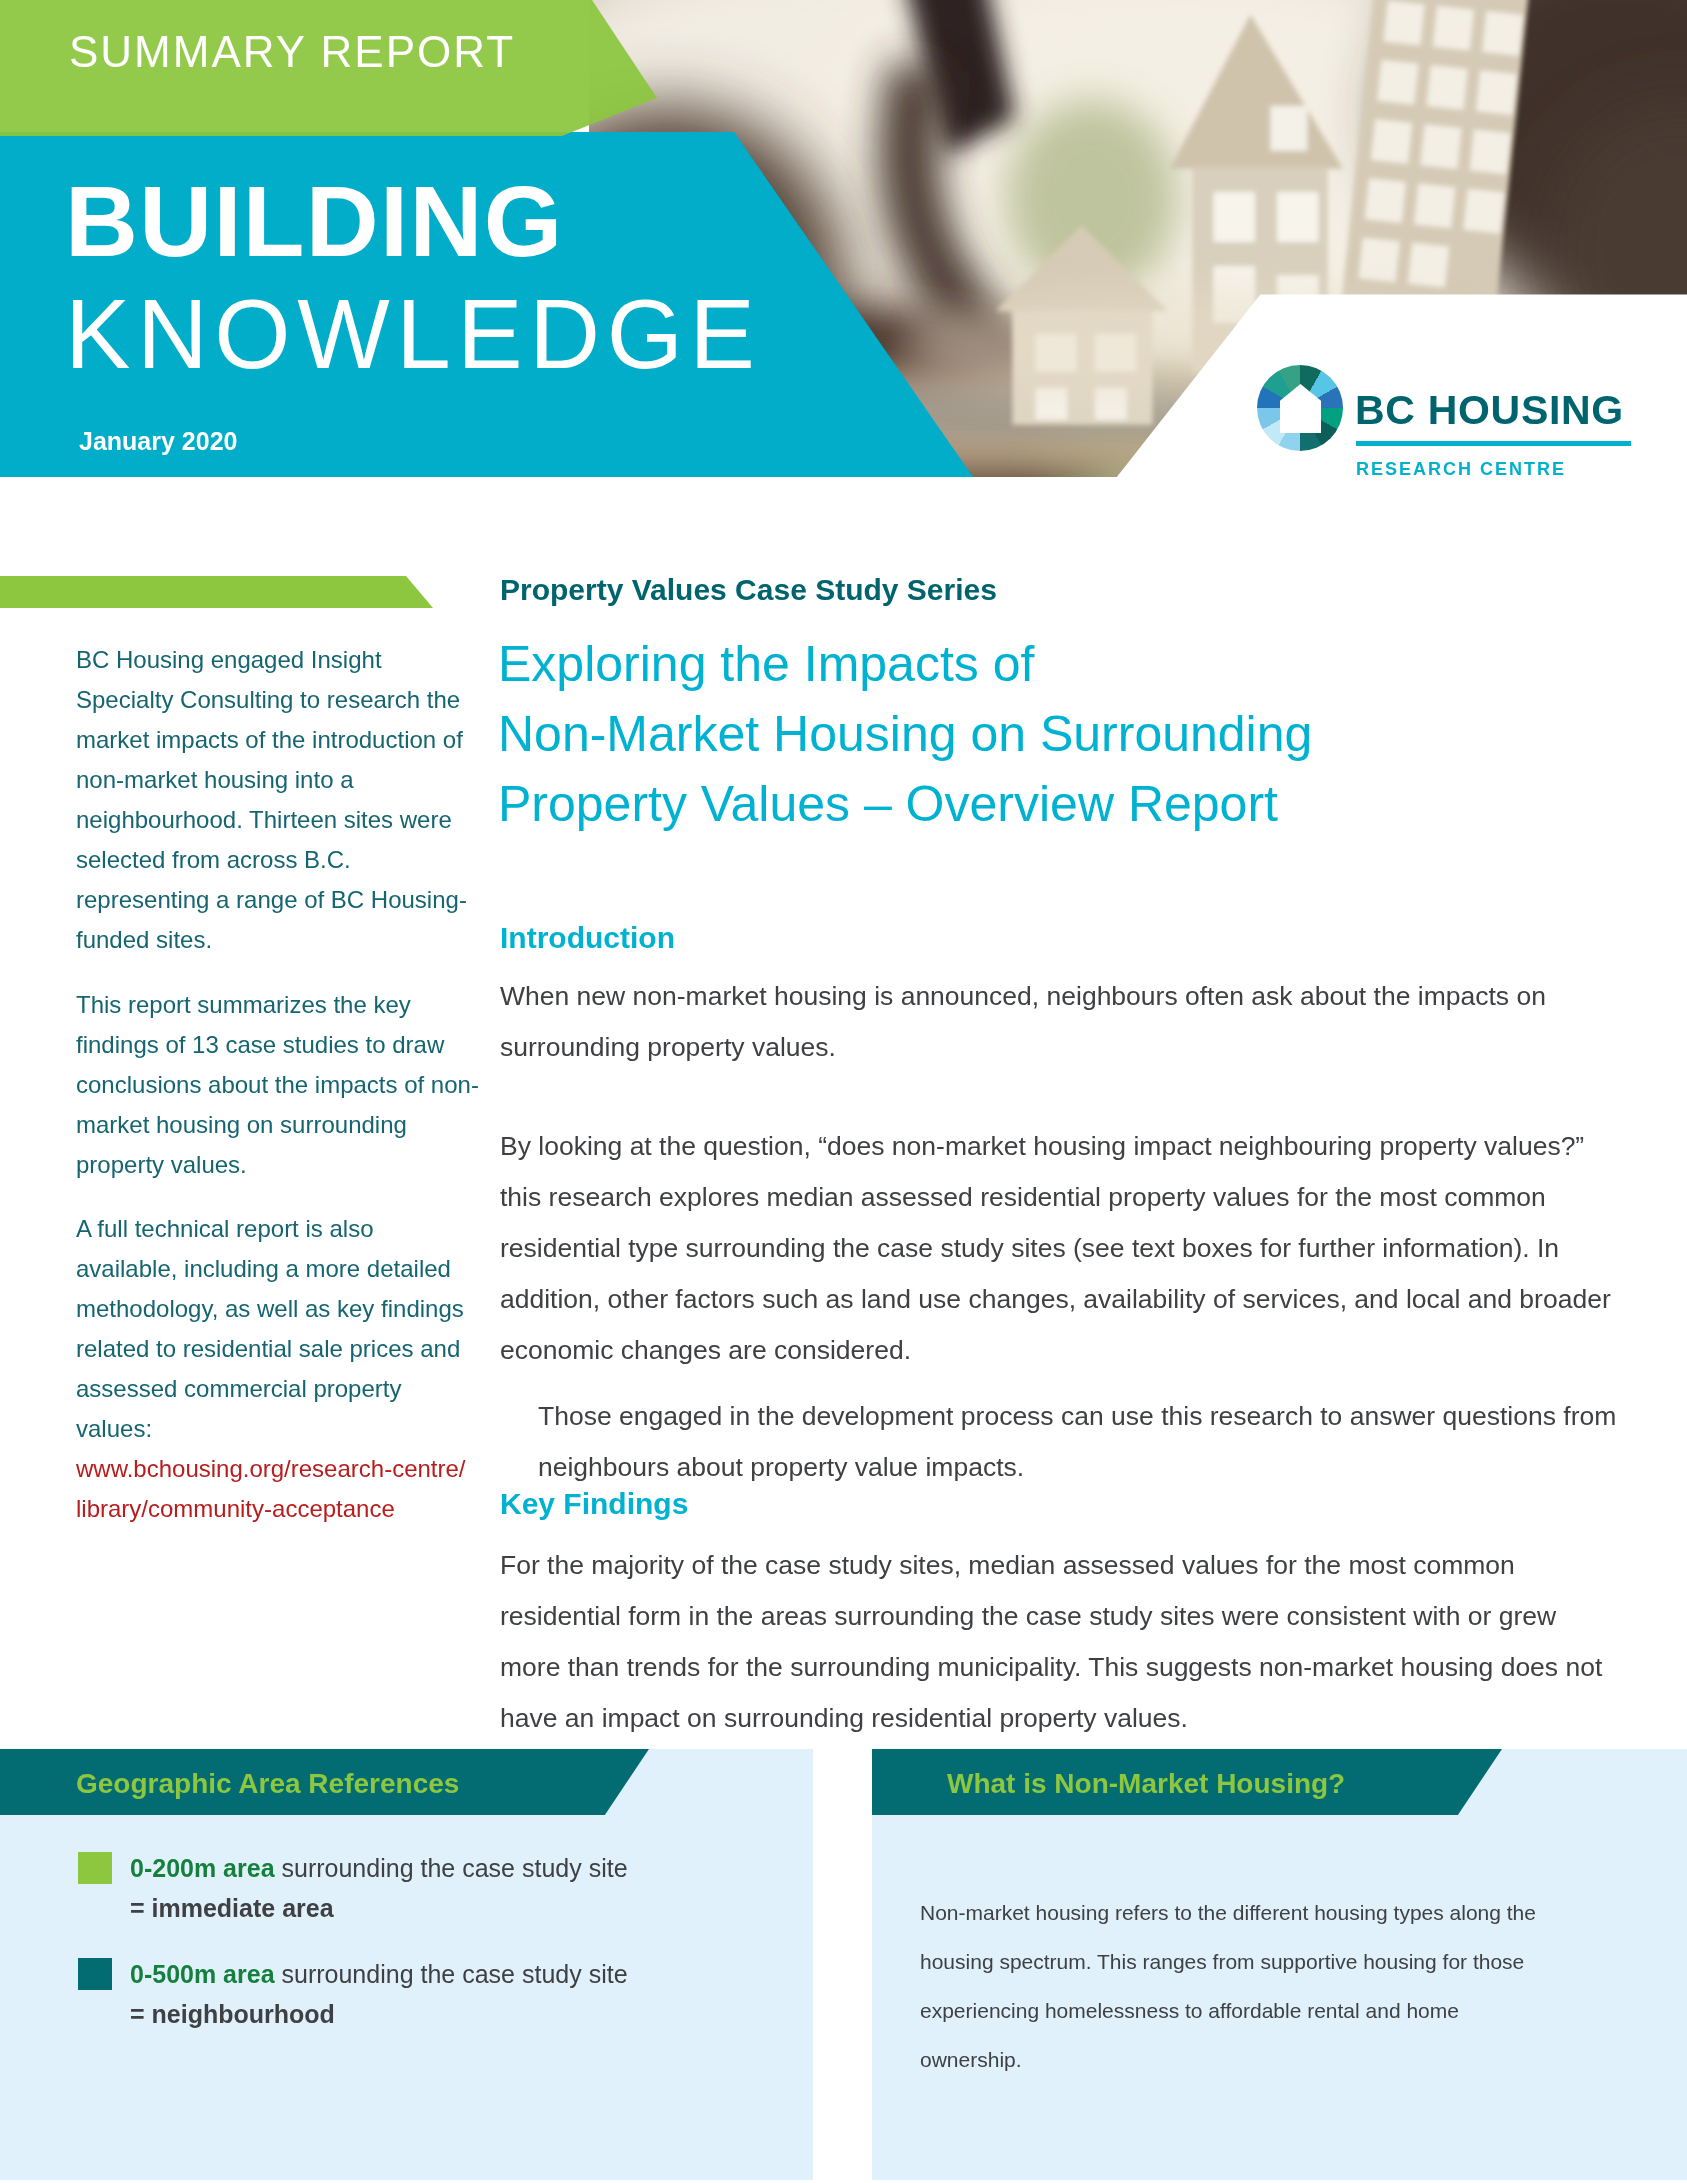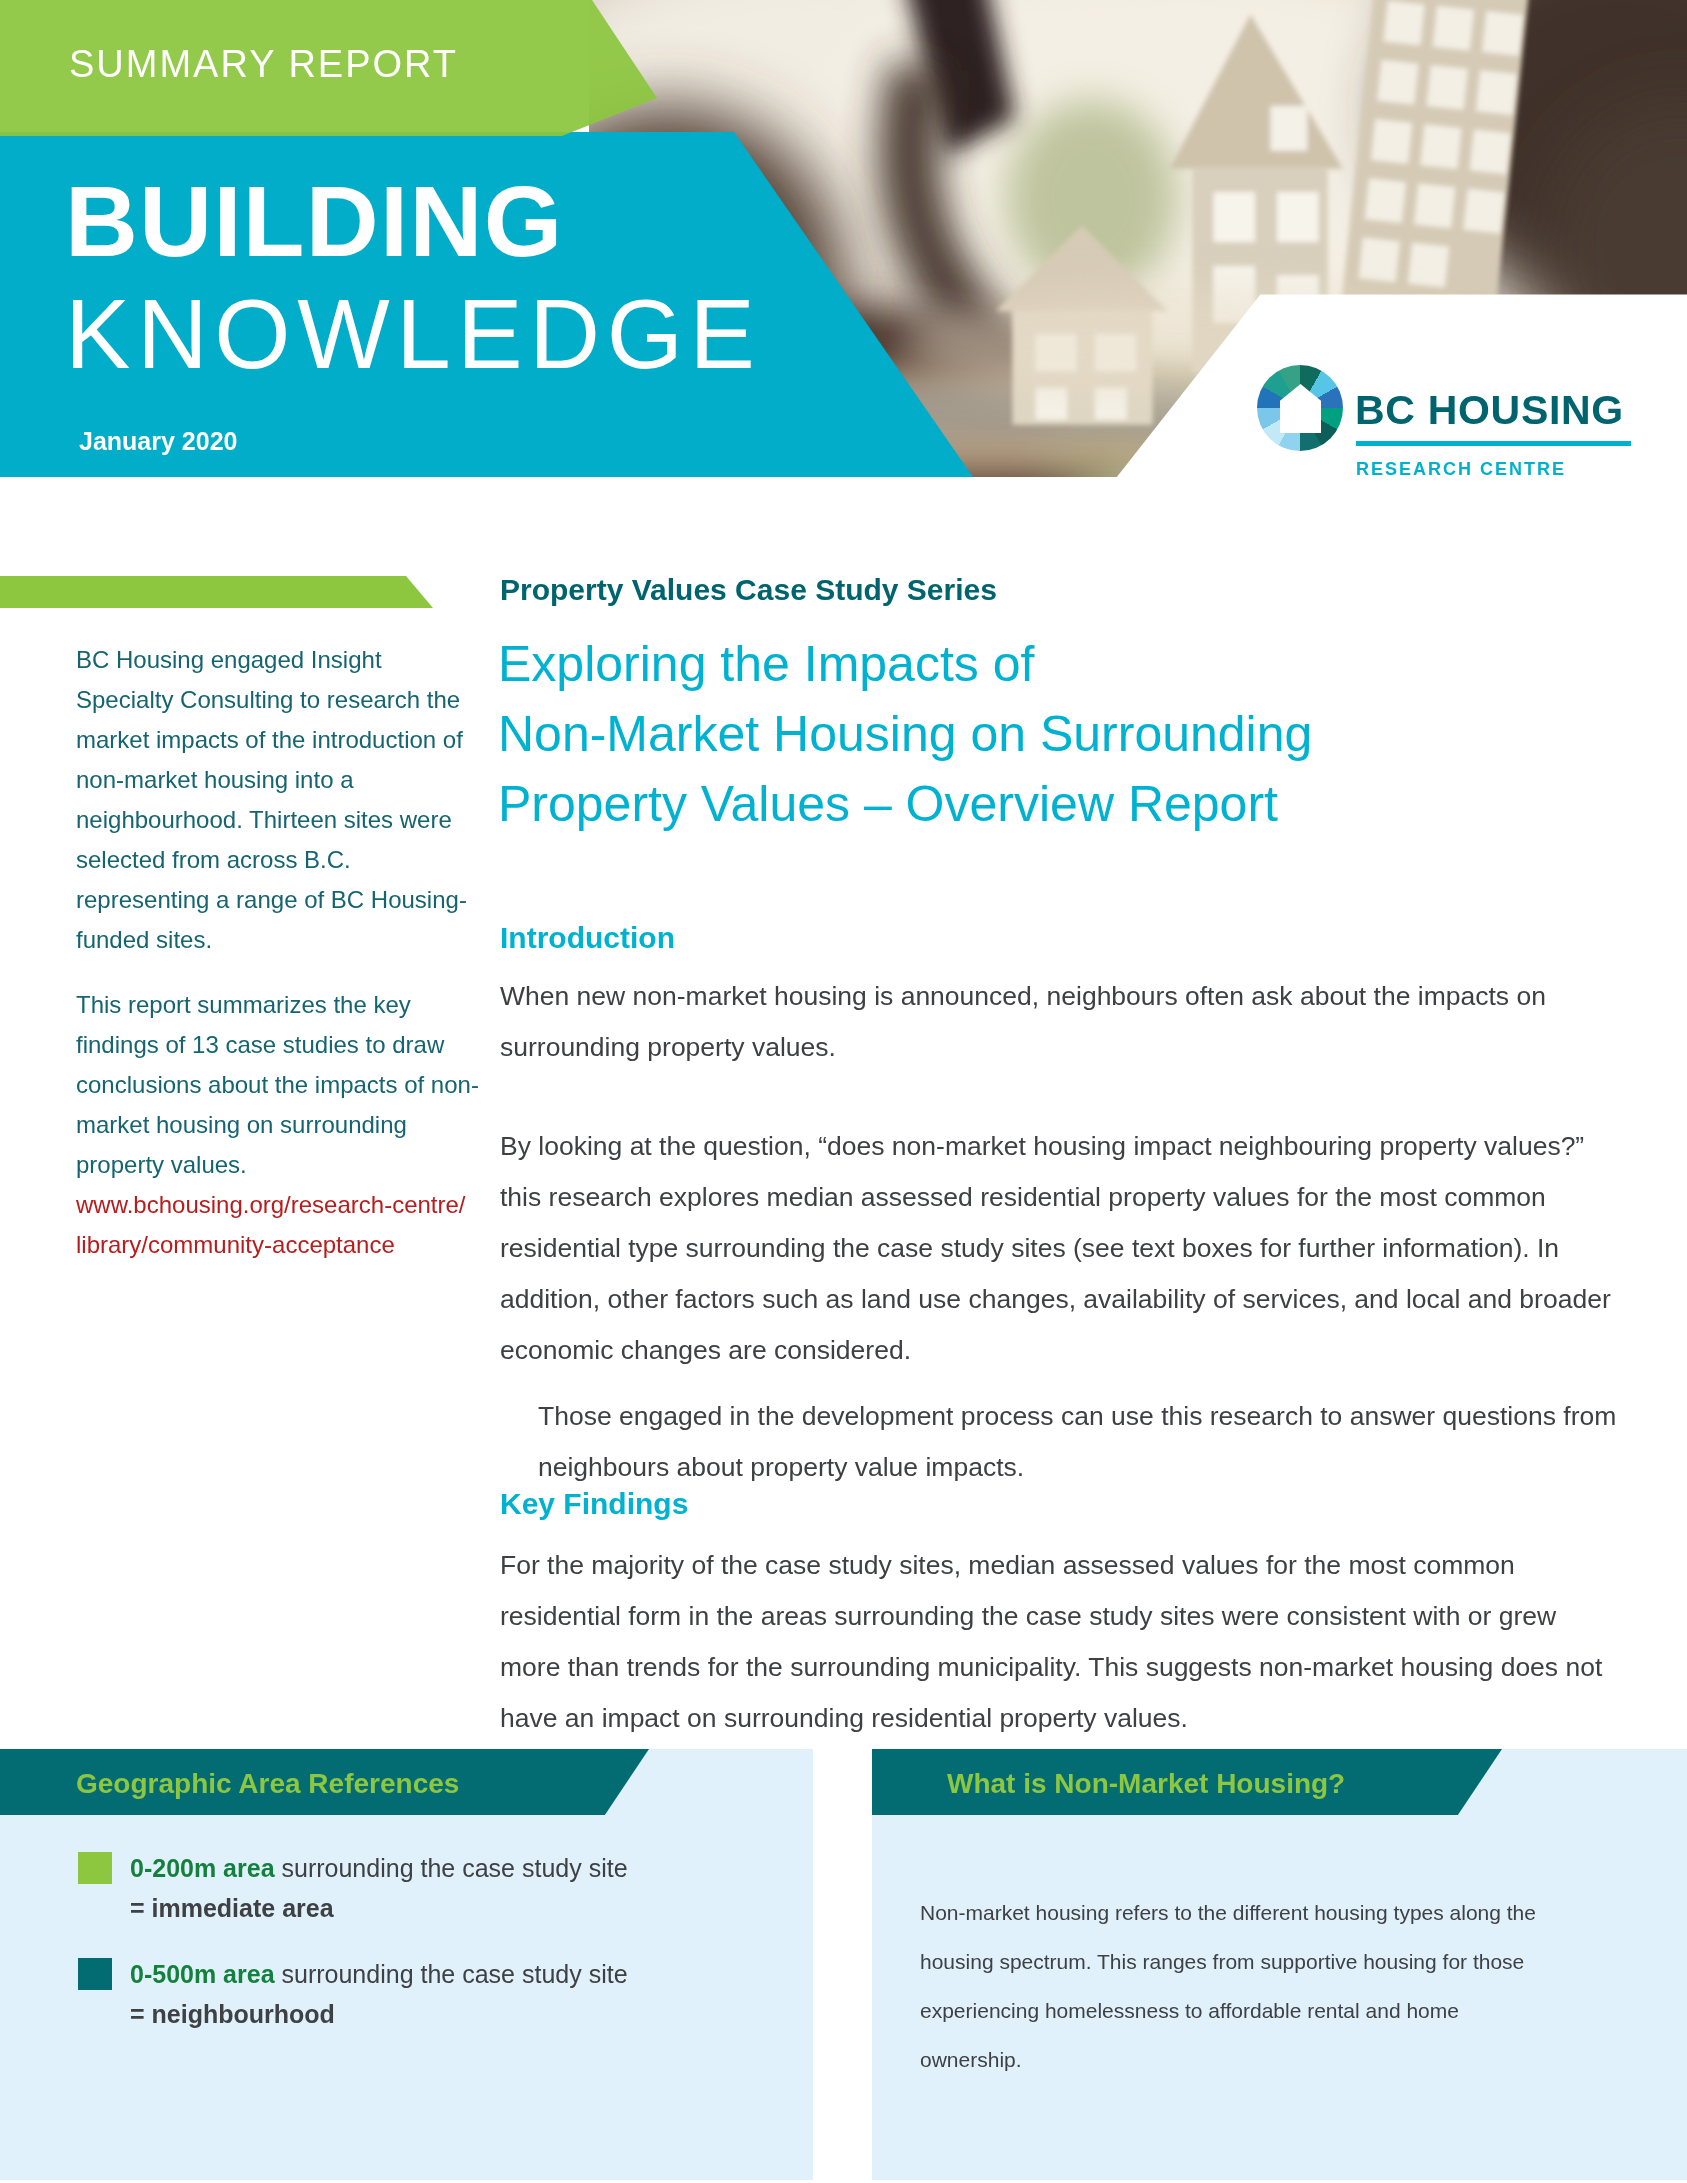--- a/index.html
+++ b/index.html
@@ -6,21 +6,21 @@
   .page{position:relative;width:1687px;height:2183px;background:#fff;overflow:hidden;
         font-family:"Liberation Sans", sans-serif;-webkit-font-smoothing:antialiased;}
   .abs{position:absolute;}
 
   
   .photo{left:589px;top:0;width:1098px;height:477px;}
   .teal-block{left:0;top:0;width:1687px;height:477px;background:#01adc9;
       clip-path:polygon(0 132px,734px 132px,973px 477px,0 477px);}
   .green-band{left:0;top:0;width:1687px;height:136px;background:rgba(140,198,62,.93);
       clip-path:polygon(0 0,592px 0,657px 98px,562px 136px,0 136px);}
-  .hdr-eyebrow{left:69px;top:26.5px;font-size:38px;letter-spacing:2px;color:#fff;margin-top:16px;}
+  .hdr-eyebrow{left:69px;top:26.5px;font-size:44px;letter-spacing:2px;color:#fff;}
   .hdr-title1{left:65px;top:164px;font-size:101px;font-weight:bold;letter-spacing:1.3px;color:#fff;}
   .hdr-title2{left:65px;top:278px;font-size:98px;font-weight:400;letter-spacing:6.6px;color:#fff;}
   .hdr-date{left:79px;top:427px;font-size:25px;font-weight:bold;color:#fff;}
 
   
   .logo-wheel{left:1257px;top:365px;width:86px;height:86px;border-radius:50%;
      background:conic-gradient(#0f6b5e 0 30deg,#57c5e6 30deg 60deg,#2a72b9 60deg 90deg,
        #00a081 90deg 120deg,#0c5f58 120deg 150deg,#11706e 150deg 180deg,#8fd3ee 180deg 210deg,
        #c2e9f8 210deg 240deg,#7ac7ea 240deg 270deg,#2273ba 270deg 300deg,#1f9f90 300deg 330deg,
        #36a285 330deg 360deg);}
@@ -149,20 +149,21 @@
   <div class="abs logo-wheel"></div>
   <div class="abs logo-house"></div>
   <div class="abs logo-name">BC HOUSING</div>
   <div class="abs logo-rule"></div>
   <div class="abs logo-sub">RESEARCH CENTRE</div>
 
   <div class="abs side-bar-accent"></div>
   <div class="abs sidebar">
     <p>BC Housing engaged Insight Specialty Consulting to research the market impacts of the introduction of non-market housing into a neighbourhood. Thirteen sites were selected from across B.C. representing a range of BC Housing-funded sites.</p>
     <p>This report summarizes the key findings of 13 case studies to draw conclusions about the impacts of non-market housing on surrounding property values.</p>
+    <p>A full technical report is also available, including a more detailed methodology, as well as key findings related to residential sale prices and assessed commercial property values:</p>
     <p style="margin-top:-24.5px;">
       <a href="#">www.bchousing.org/research-centre/</a><br>
       <a href="#">library/community-acceptance</a>
     </p>
   </div>
 
   <div class="abs series-title">Property Values Case Study Series</div>
   <div class="abs page-title">
     <div>Exploring the Impacts of</div>
     <div>Non-Market Housing on Surrounding</div>

